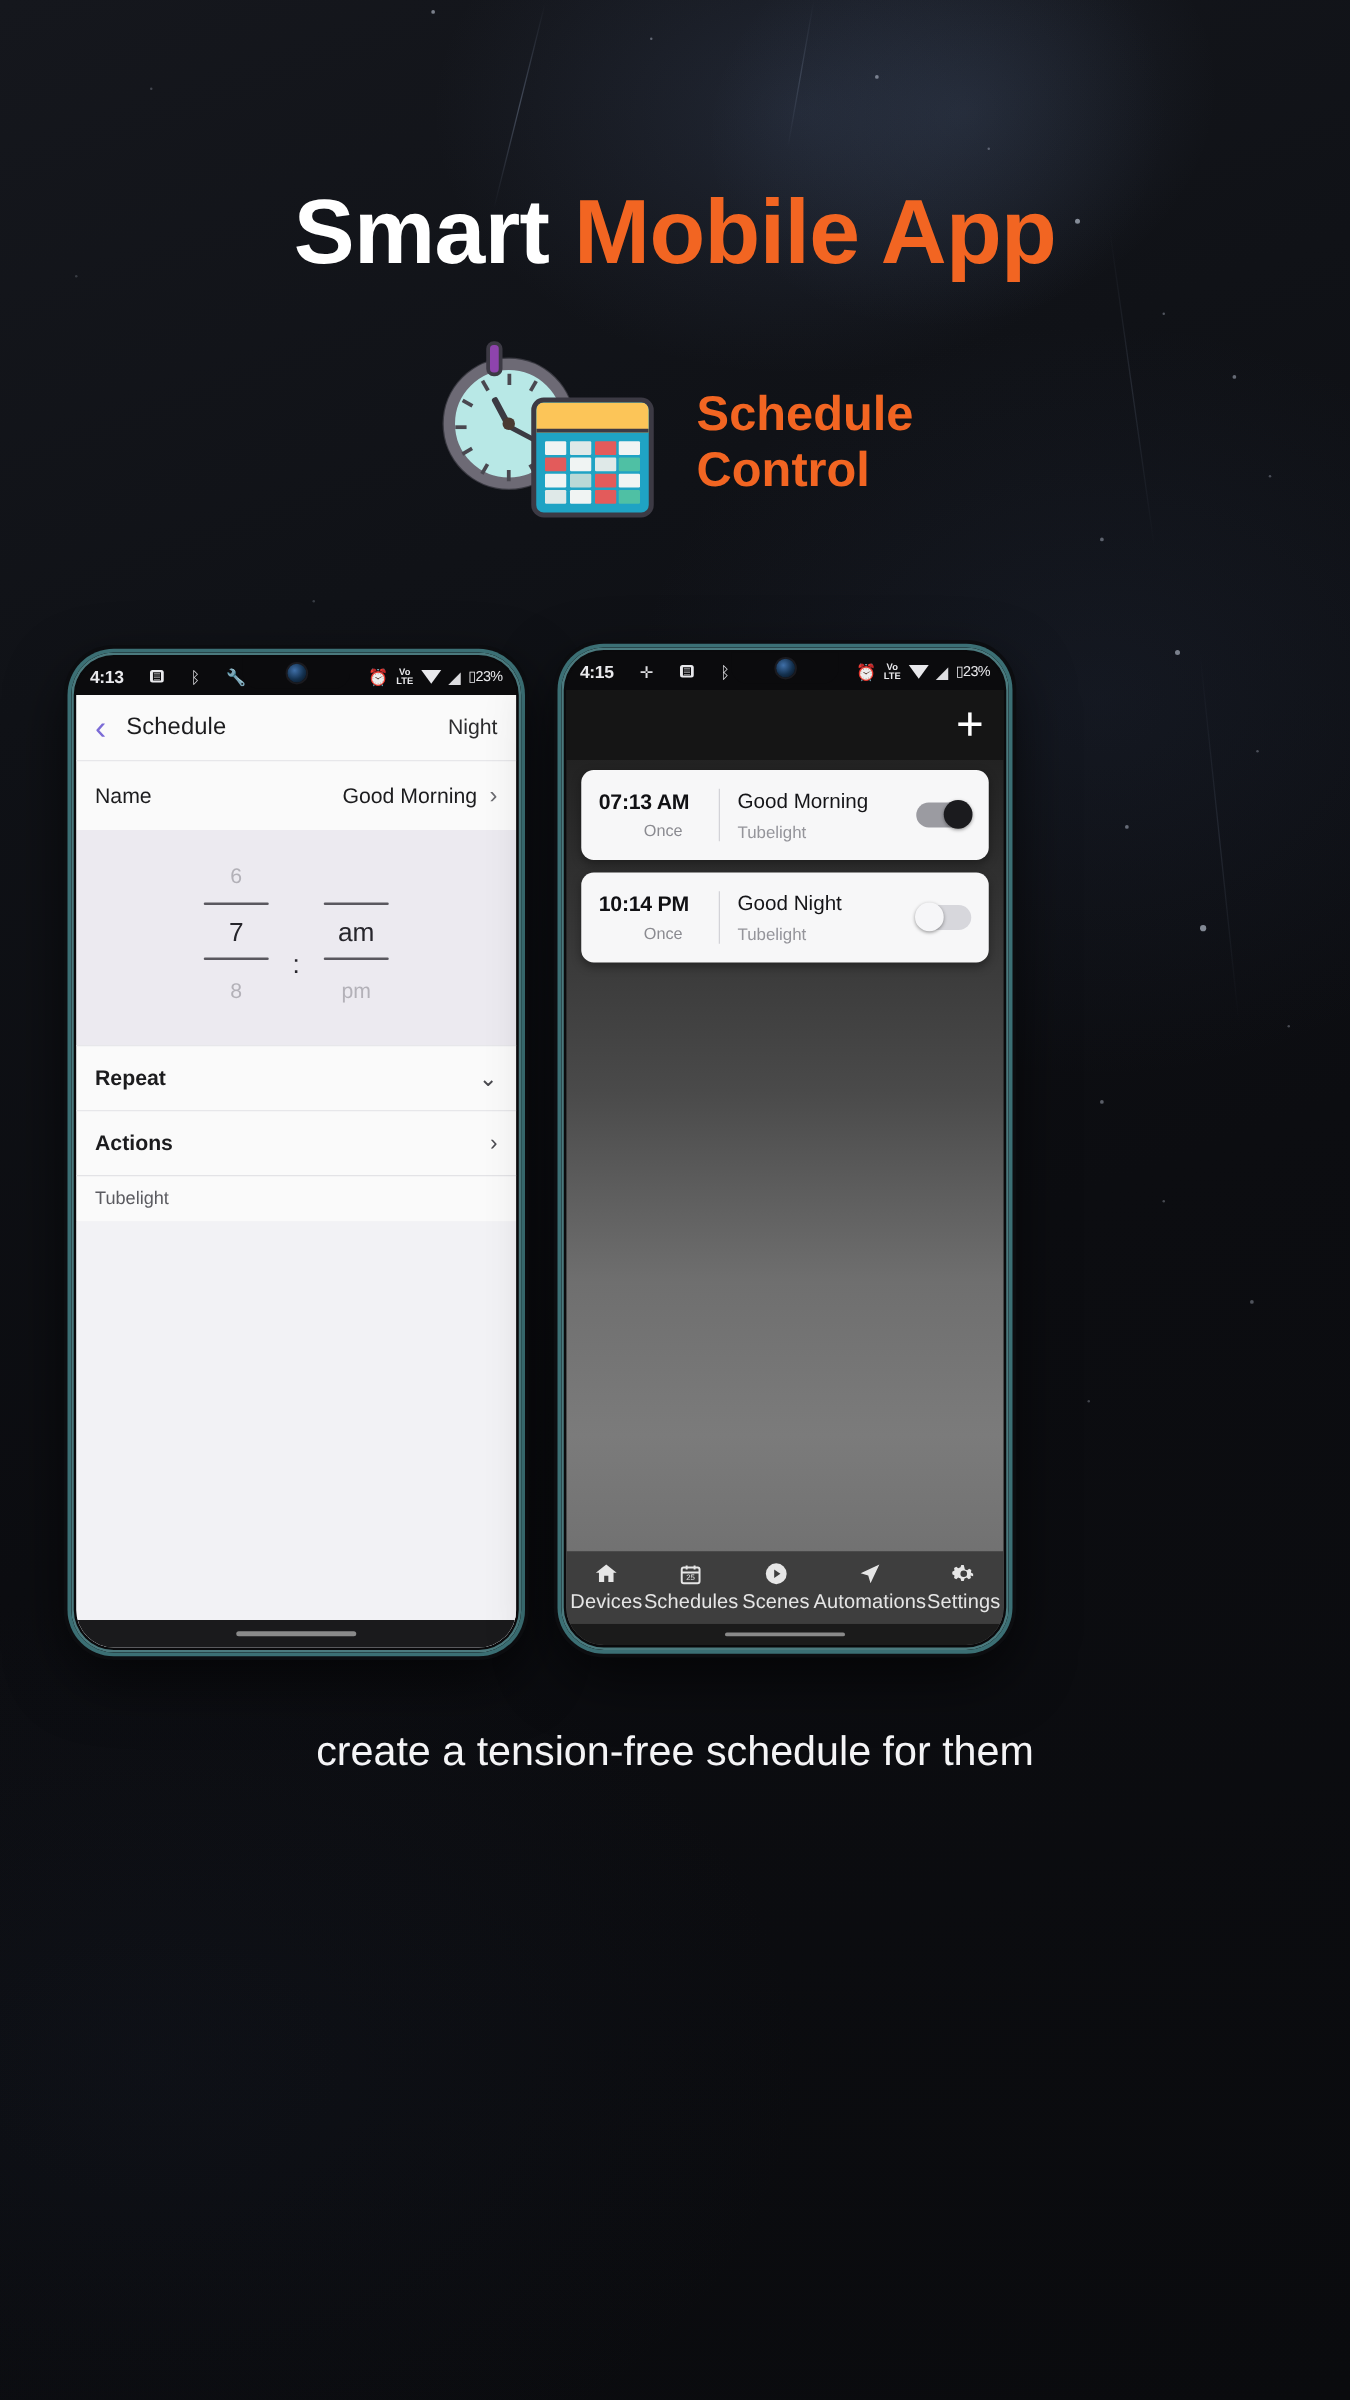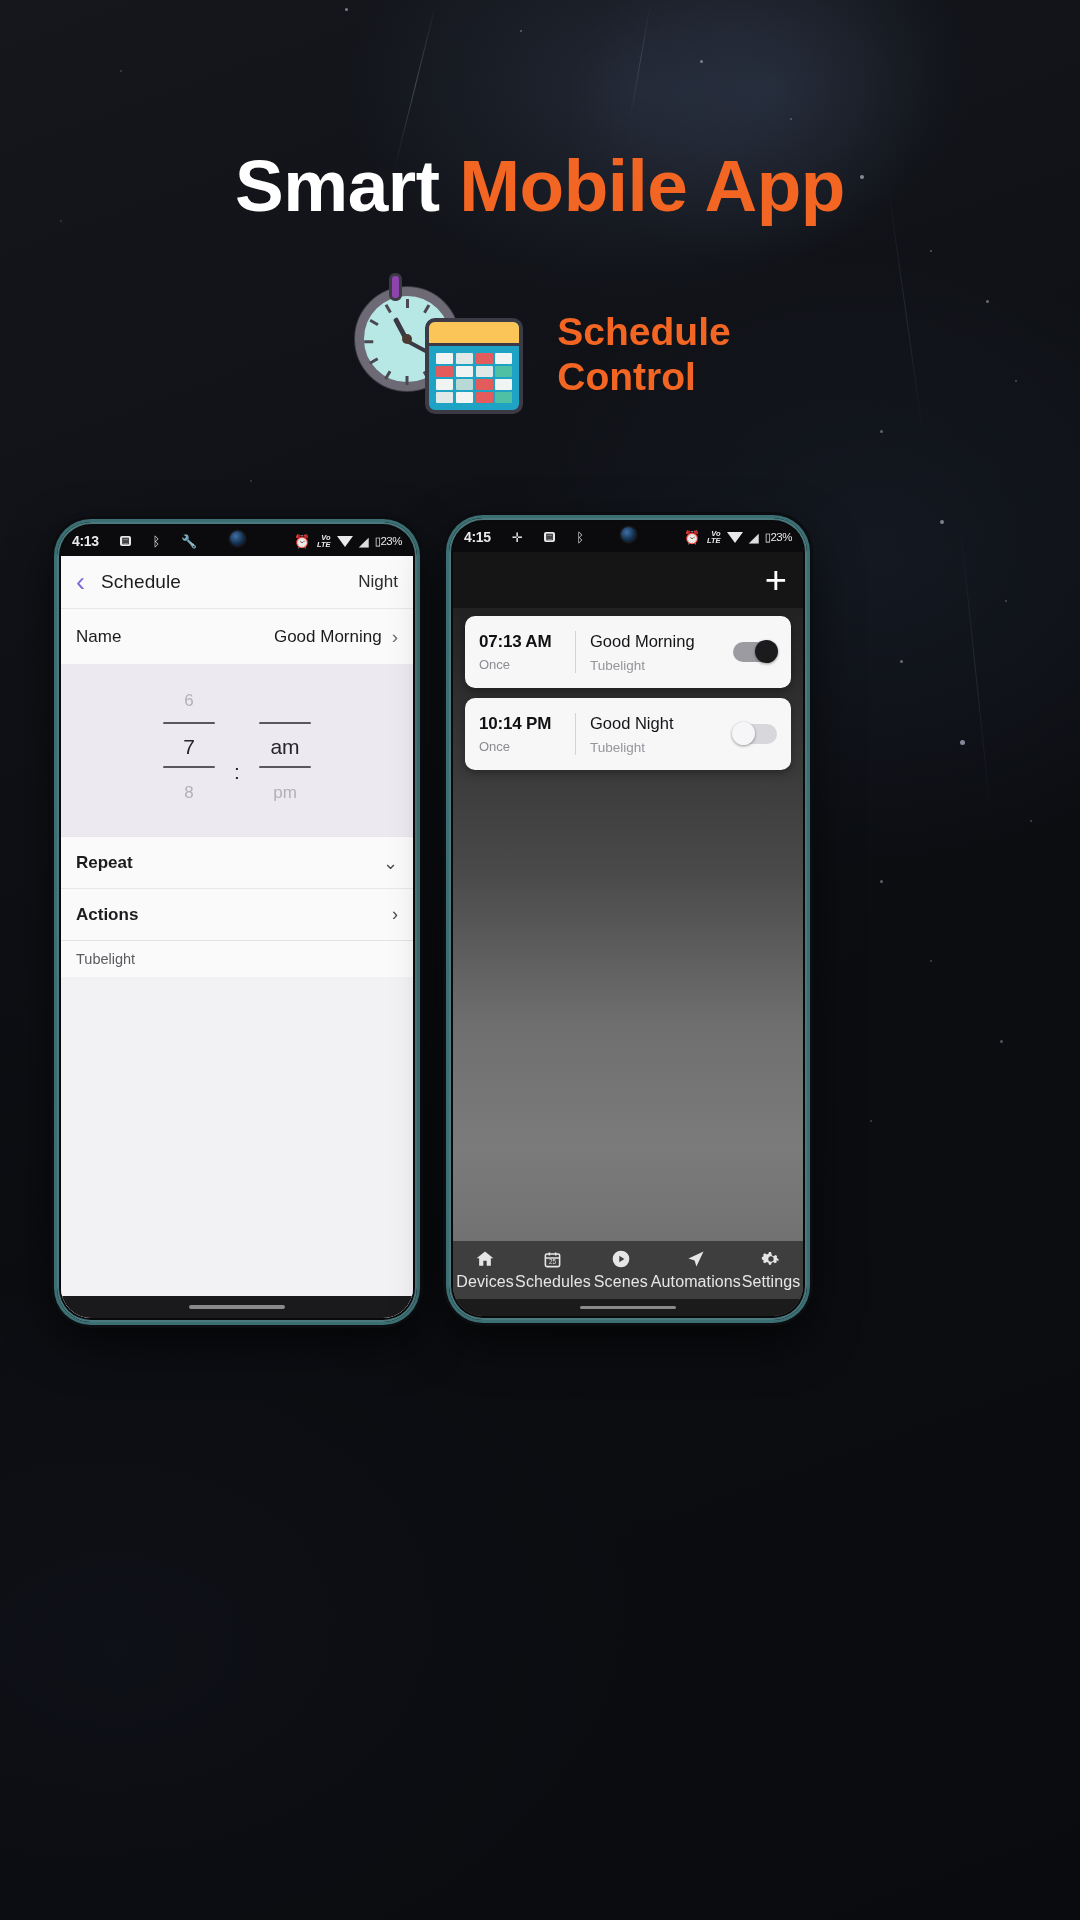--- a/index.html
+++ b/index.html
@@ -123,21 +123,21 @@
     font-size: 13.5px; position: relative; z-index: 5;
   }
   .sb-left { display: flex; align-items: center; gap: 21px; }
   .sb-right { display: flex; align-items: center; gap: 6px; margin-left: auto; }
   .sb-time { font-weight: bold; font-size: 14px; letter-spacing: -0.3px; }
   .sb-ico { font-size: 13px; line-height: 1; opacity: .95; }
   .sb-chip {
     background: #e9e9ec; color: #0b0b0d; border-radius: 2px;
     font-size: 8px; padding: 1px 2px; line-height: 1; font-weight: bold;
   }
-  .volte { font-size: 7.5px; font-weight: bold; line-height: 1; text-align: right; font-style: italic; }
+  .volte { font-size: 7.5px; font-weight: bold; line-height: 1; text-align: center; }
   .wifi { width: 0; height: 0; border-left: 8px solid transparent; border-right: 8px solid transparent; border-top: 11px solid #e9e9ec; }
   .batt { font-size: 11.5px; letter-spacing: -0.5px; }
   .notch {
     position: absolute; left: 50%; top: 0; transform: translateX(-50%);
     width: 86px; height: 25px; background: #0b0b0d;
     border-radius: 0 0 13px 13px; z-index: 6;
     display: flex; align-items: center; justify-content: center;
   }
   .camera {
     width: 15px; height: 15px; border-radius: 50%;
@@ -207,21 +207,21 @@
 
   .sched-list { padding: 8px 12px 0; display: flex; flex-direction: column; gap: 10px; flex: 0 0 auto; }
   .sched-card {
     background: #f7f7f8; border-radius: 10px;
     display: flex; align-items: center; padding: 13px 14px;
     box-shadow: 0 3px 8px rgba(0,0,0,0.35);
     min-height: 72px;
   }
   .sc-left { width: 92px; }
   .sc-time { font-size: 17px; font-weight: bold; color: #111114; letter-spacing: -.2px; }
-  .sc-sub { font-size: 13px; color: #8b8b91; margin-top: 5px; }
+  .sc-sub { font-size: 13px; color: #8b8b91; margin-top: 5px; margin-left: 36px; }
   .sc-div { width: 1px; align-self: stretch; background: #d3d3d8; margin: 2px 14px 2px 4px; }
   .sc-mid { flex: 1; }
   .sc-name { font-size: 16.5px; color: #151518; }
   .sc-dev { font-size: 13.5px; color: #95959b; margin-top: 7px; }
   .toggle {
     width: 44px; height: 20px; border-radius: 11px; position: relative; flex: 0 0 auto;
   }
   .toggle .knob {
     position: absolute; top: -2px; width: 23px; height: 23px; border-radius: 50%;
     box-shadow: 0 1px 3px rgba(0,0,0,0.4);
@@ -540,13 +540,14 @@
           </div>
         </div>
       <div class="home-ind">
           <i></i>
         </div>
     </div>
   </div>
 </div>
 
 <div class="footer">
+  <div>create a tension-free schedule for them</div>
 </div>
 
 </body></html>

